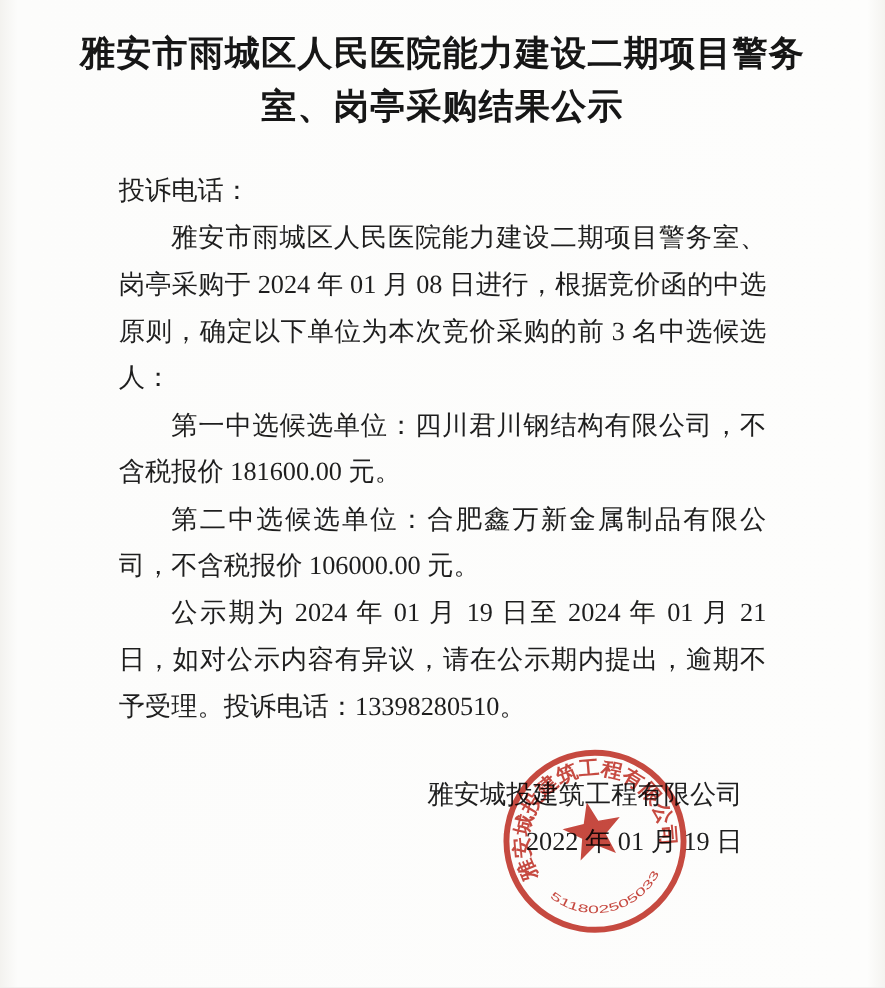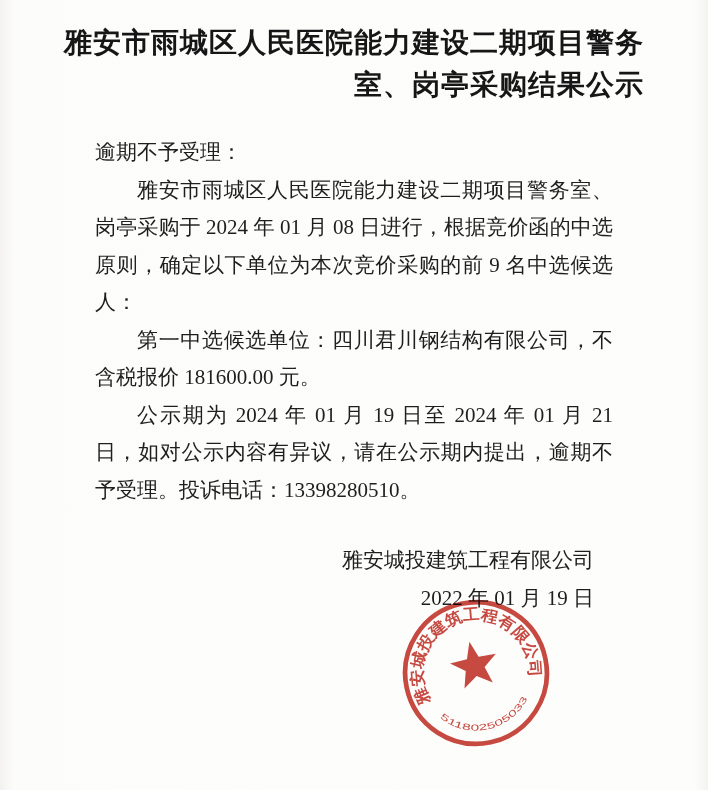--- a/index.html
+++ b/index.html
@@ -16,21 +16,21 @@
     color: #1e1e1e;
     box-sizing: border-box;
   }
   .doc-title {
     margin: 0;
     padding: 22px 64px 0 64px;
     font-family: "Liberation Sans", "DejaVu Sans", sans-serif;
     font-weight: 700;
     font-size: 28px;
     line-height: 42px;
-    text-align: right;
+    text-align: center;
     color: #161616;
     letter-spacing: 1px;
   }
   .content {
     margin: 28px auto 0 auto;
     width: 518px;
     font-size: 21px;
     line-height: 37.5px;
     text-align: justify;
     text-justify: inter-ideograph;
@@ -59,23 +59,24 @@
   .seal svg { width: 100%; height: 100%; }
 </style>
 </head>
 <body>
 
 <div class="page">
 
   <h1 class="doc-title">雅安市雨城区人民医院能力建设二期项目警务室、岗亭采购结果公示</h1>
 
   <div class="content">
-    <p>逾期不予受理：</p>
-    <p class="indent">雅安市雨城区人民医院能力建设二期项目警务室、岗亭采购于 2024 年 01 月 08 日进行，根据竞价函的中选原则，确定以下单位为本次竞价采购的前 9 名中选候选人：</p>
+    <p>投诉电话：</p>
+    <p class="indent">雅安市雨城区人民医院能力建设二期项目警务室、岗亭采购于 2024 年 01 月 08 日进行，根据竞价函的中选原则，确定以下单位为本次竞价采购的前 3 名中选候选人：</p>
     <p class="indent">第一中选候选单位：四川君川钢结构有限公司，不含税报价 181600.00 元。</p>
+    <p class="indent">第二中选候选单位：合肥鑫万新金属制品有限公司，不含税报价 106000.00 元。</p>
     <p class="indent">公示期为 2024 年 01 月 19 日至 2024 年 01 月 21 日，如对公示内容有异议，请在公示期内提出，逾期不予受理。投诉电话：13398280510。</p>
   </div>
 
   <div class="signature">
     <div>雅安城投建筑工程有限公司</div>
     <div>2022 年 01 月 19 日</div>
   </div>
 
   <div class="seal">
     <svg viewBox="0 0 150 150" xmlns="http://www.w3.org/2000/svg">

